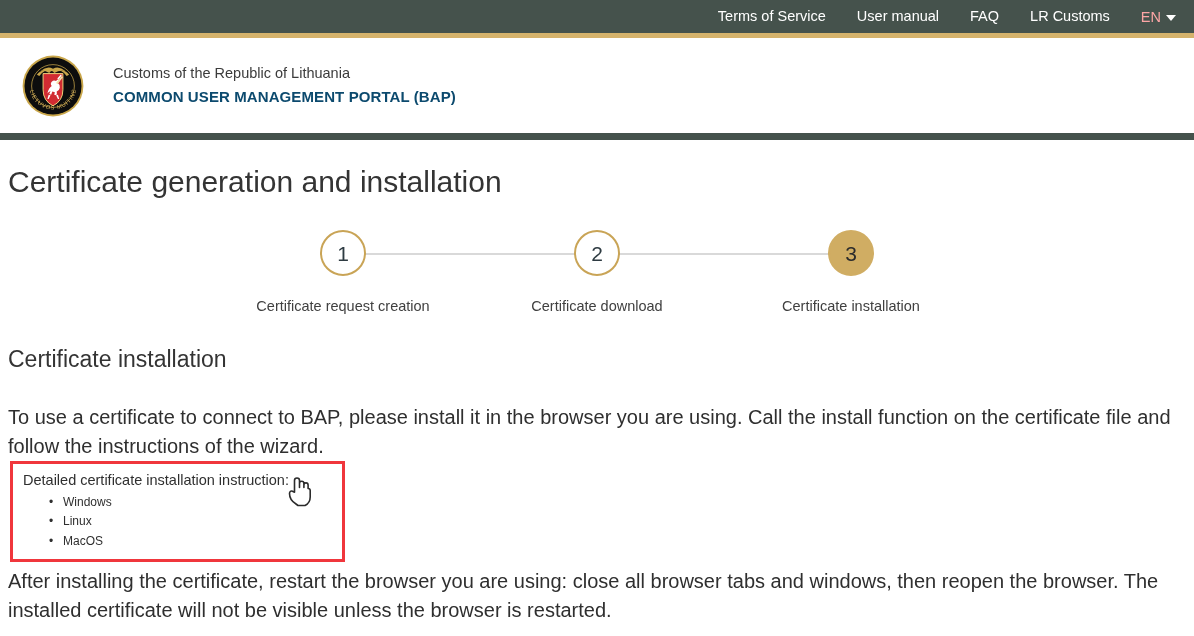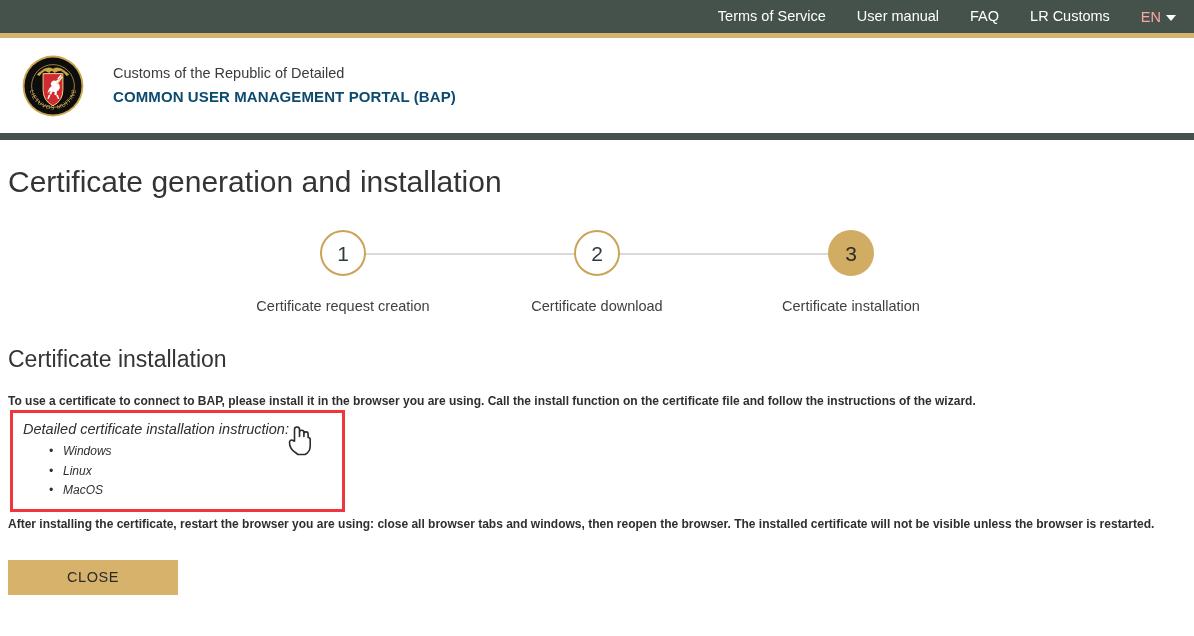--- a/index.html
+++ b/index.html
@@ -138,37 +138,35 @@
   }
 
   
   .section-title {
     font-size: 23px;
     color: #343434;
     font-weight: normal;
     margin: 32px 0 0 0;
   }
   .body-text {
-    font-size: 12px;
+    font-size: 20px;
     color: #2f2f2f;
     line-height: 1.45;
-    margin: 20px 0 0 0;
-    font-weight: bold;
+    margin: 30px 0 0 0;
   }
 
   
   .highlight-box {
     position: absolute;
     left: 2px;
     top: 0;
     width: 335px;
     border: 3px solid #f0363c;
     background: #ffffff;
     padding: 6px 10px 8px 10px;
-    font-style: italic;
   }
   .hl-intro {
     font-size: 14.5px;
     color: #2f2f2f;
     line-height: 1.45;
   }
   .hl-list {
     margin: 2px 0 0 0;
     padding-left: 40px;
     list-style: none;
@@ -250,21 +248,21 @@
       <g fill="#ffffff">
         <path d="M41 62 q2 -9 7 -12 q-3 -4 0 -7 q3 -3 7 -1 q3 -4 6 -1 q-1 3 -3 4 q4 3 3 8 q-1 5 -5 6 q1 4 -1 6 l-3 -1 l1 -4 l-4 -1 l-2 5 l-3 -1 l2 -5 q-3 1 -5 4 z"></path>
         <path d="M57 38 l6 -7 l1 2 l-5 7 z"></path>
         <path d="M43 64 l-2 7 l2 0 l3 -6 z"></path>
         <path d="M58 64 l2 7 l-2 0 l-3 -6 z"></path>
       </g>
       <path d="M55 45 l9 -11 l2 2 l-9 11 z" fill="#f3e2a6"></path>
     </svg>
   </span>
   <div class="brandtext">
-    <div class="brand-line1">Customs of the Republic of Detailed</div>
+    <div class="brand-line1">Customs of the Republic of Lithuania</div>
     <div class="brand-line2">COMMON USER MANAGEMENT PORTAL (BAP)</div>
   </div>
 </div>
 <div class="headerrule"></div>
 
 <div class="content">
 
   <h1 class="page-title">Certificate generation and installation</h1>
 
   <div class="stepper">

